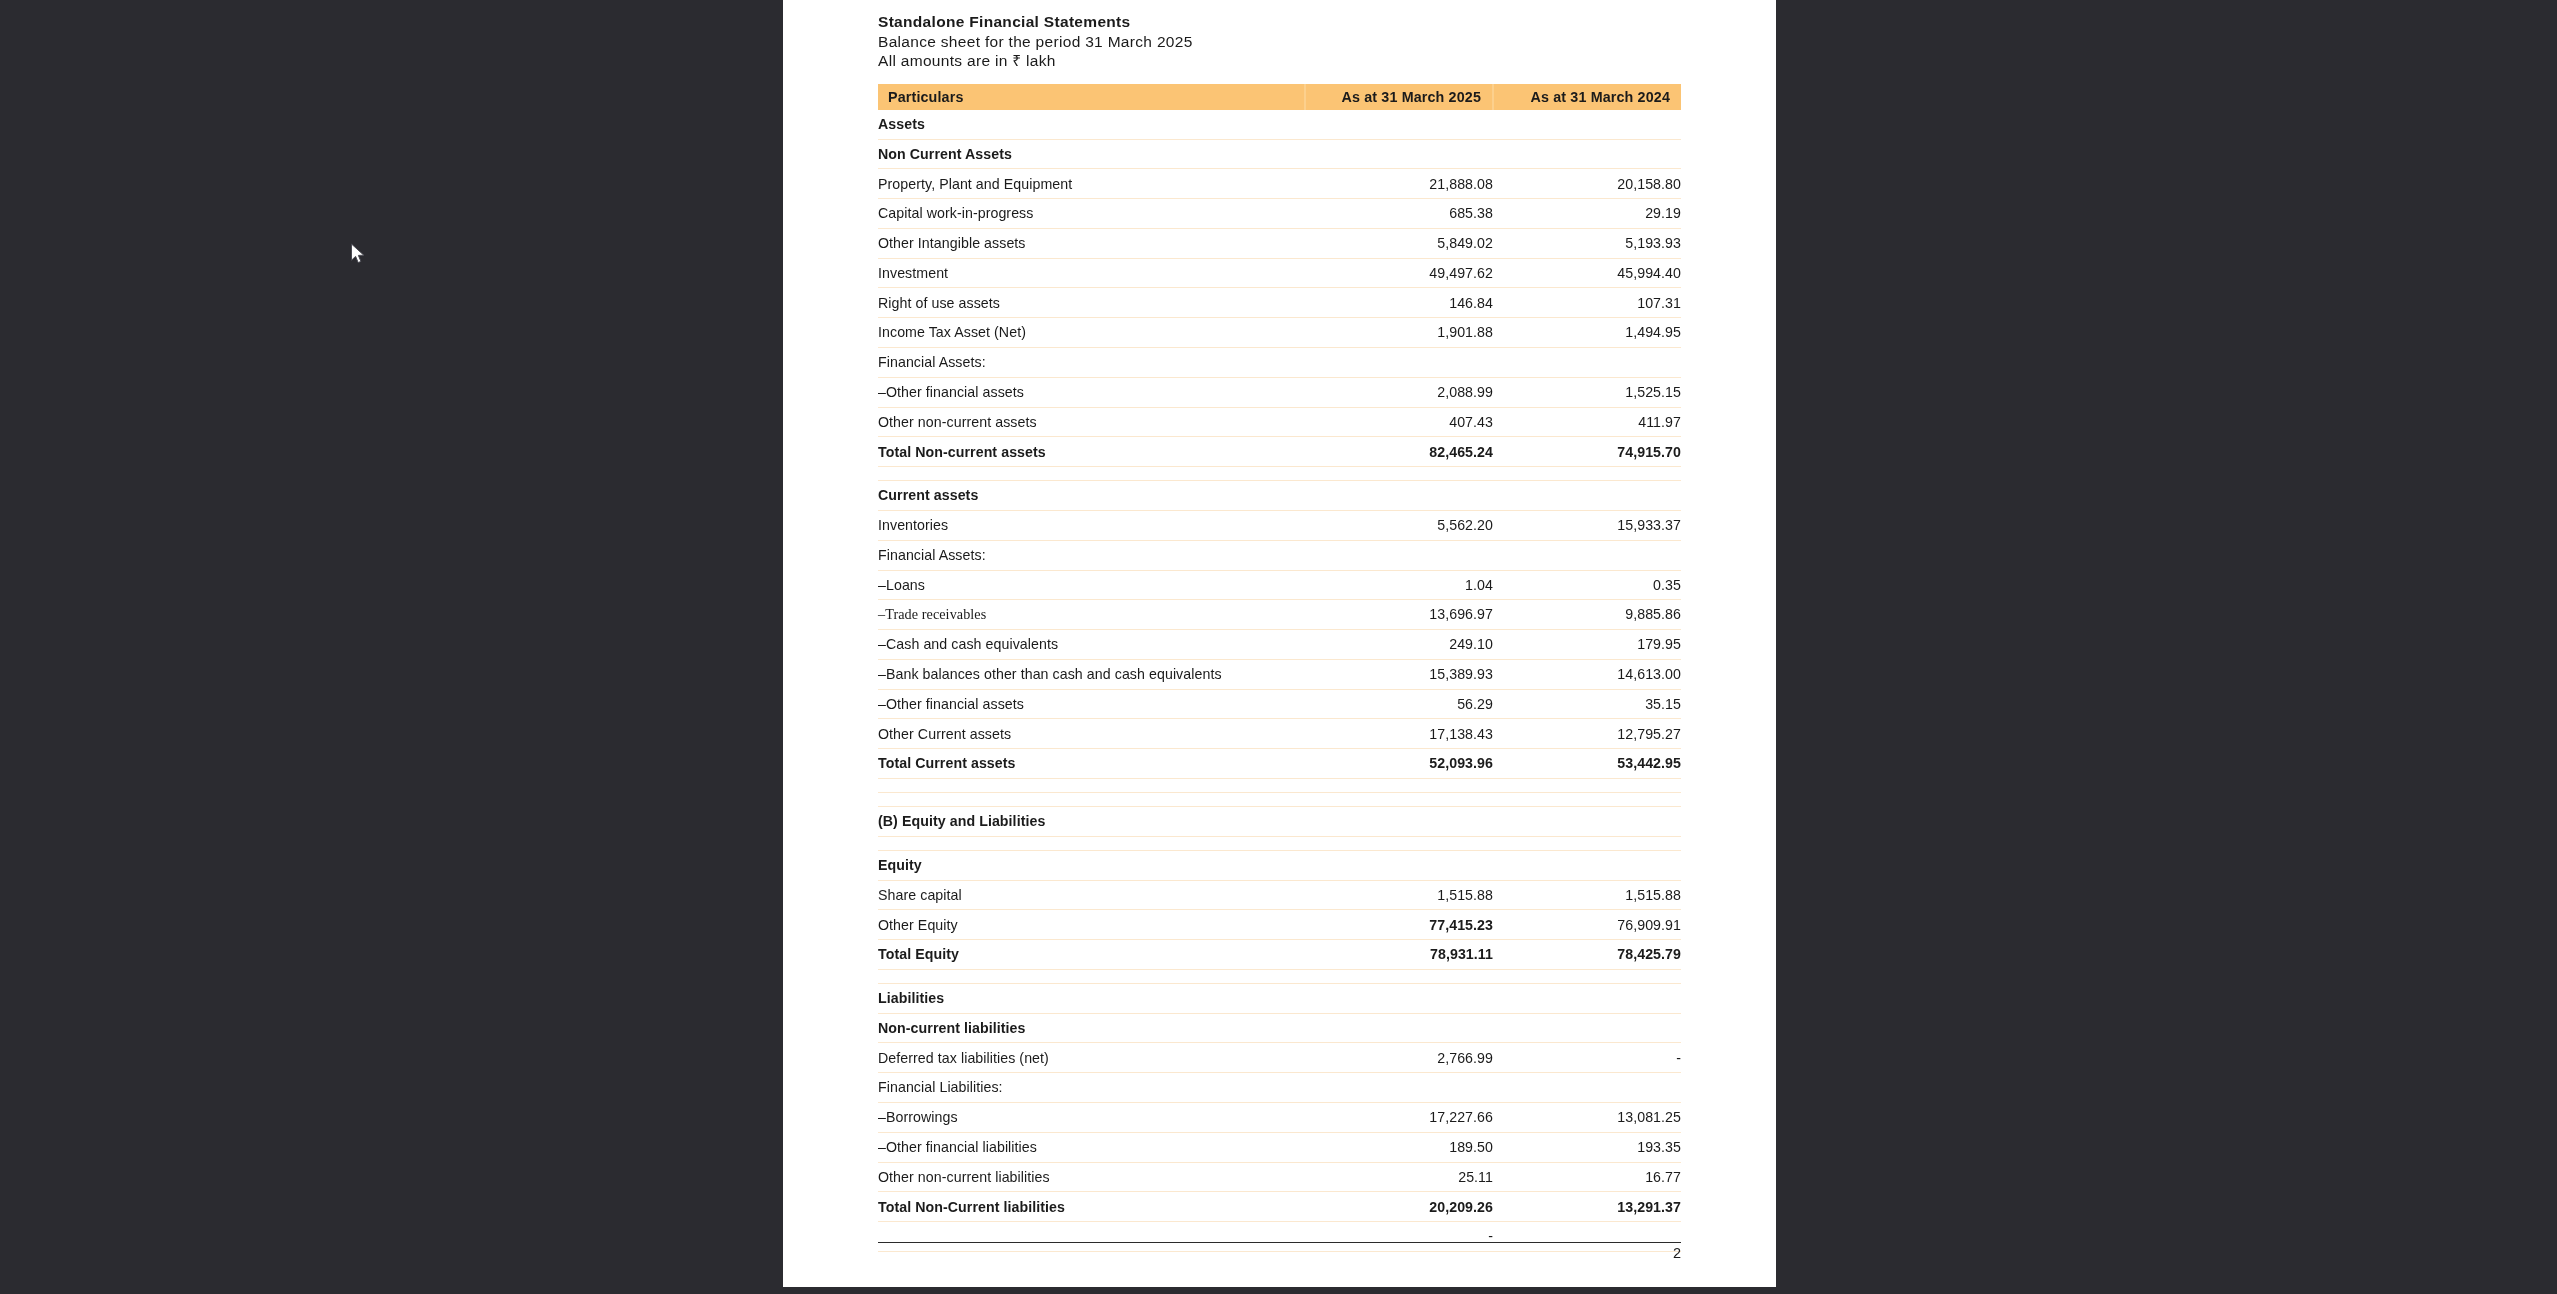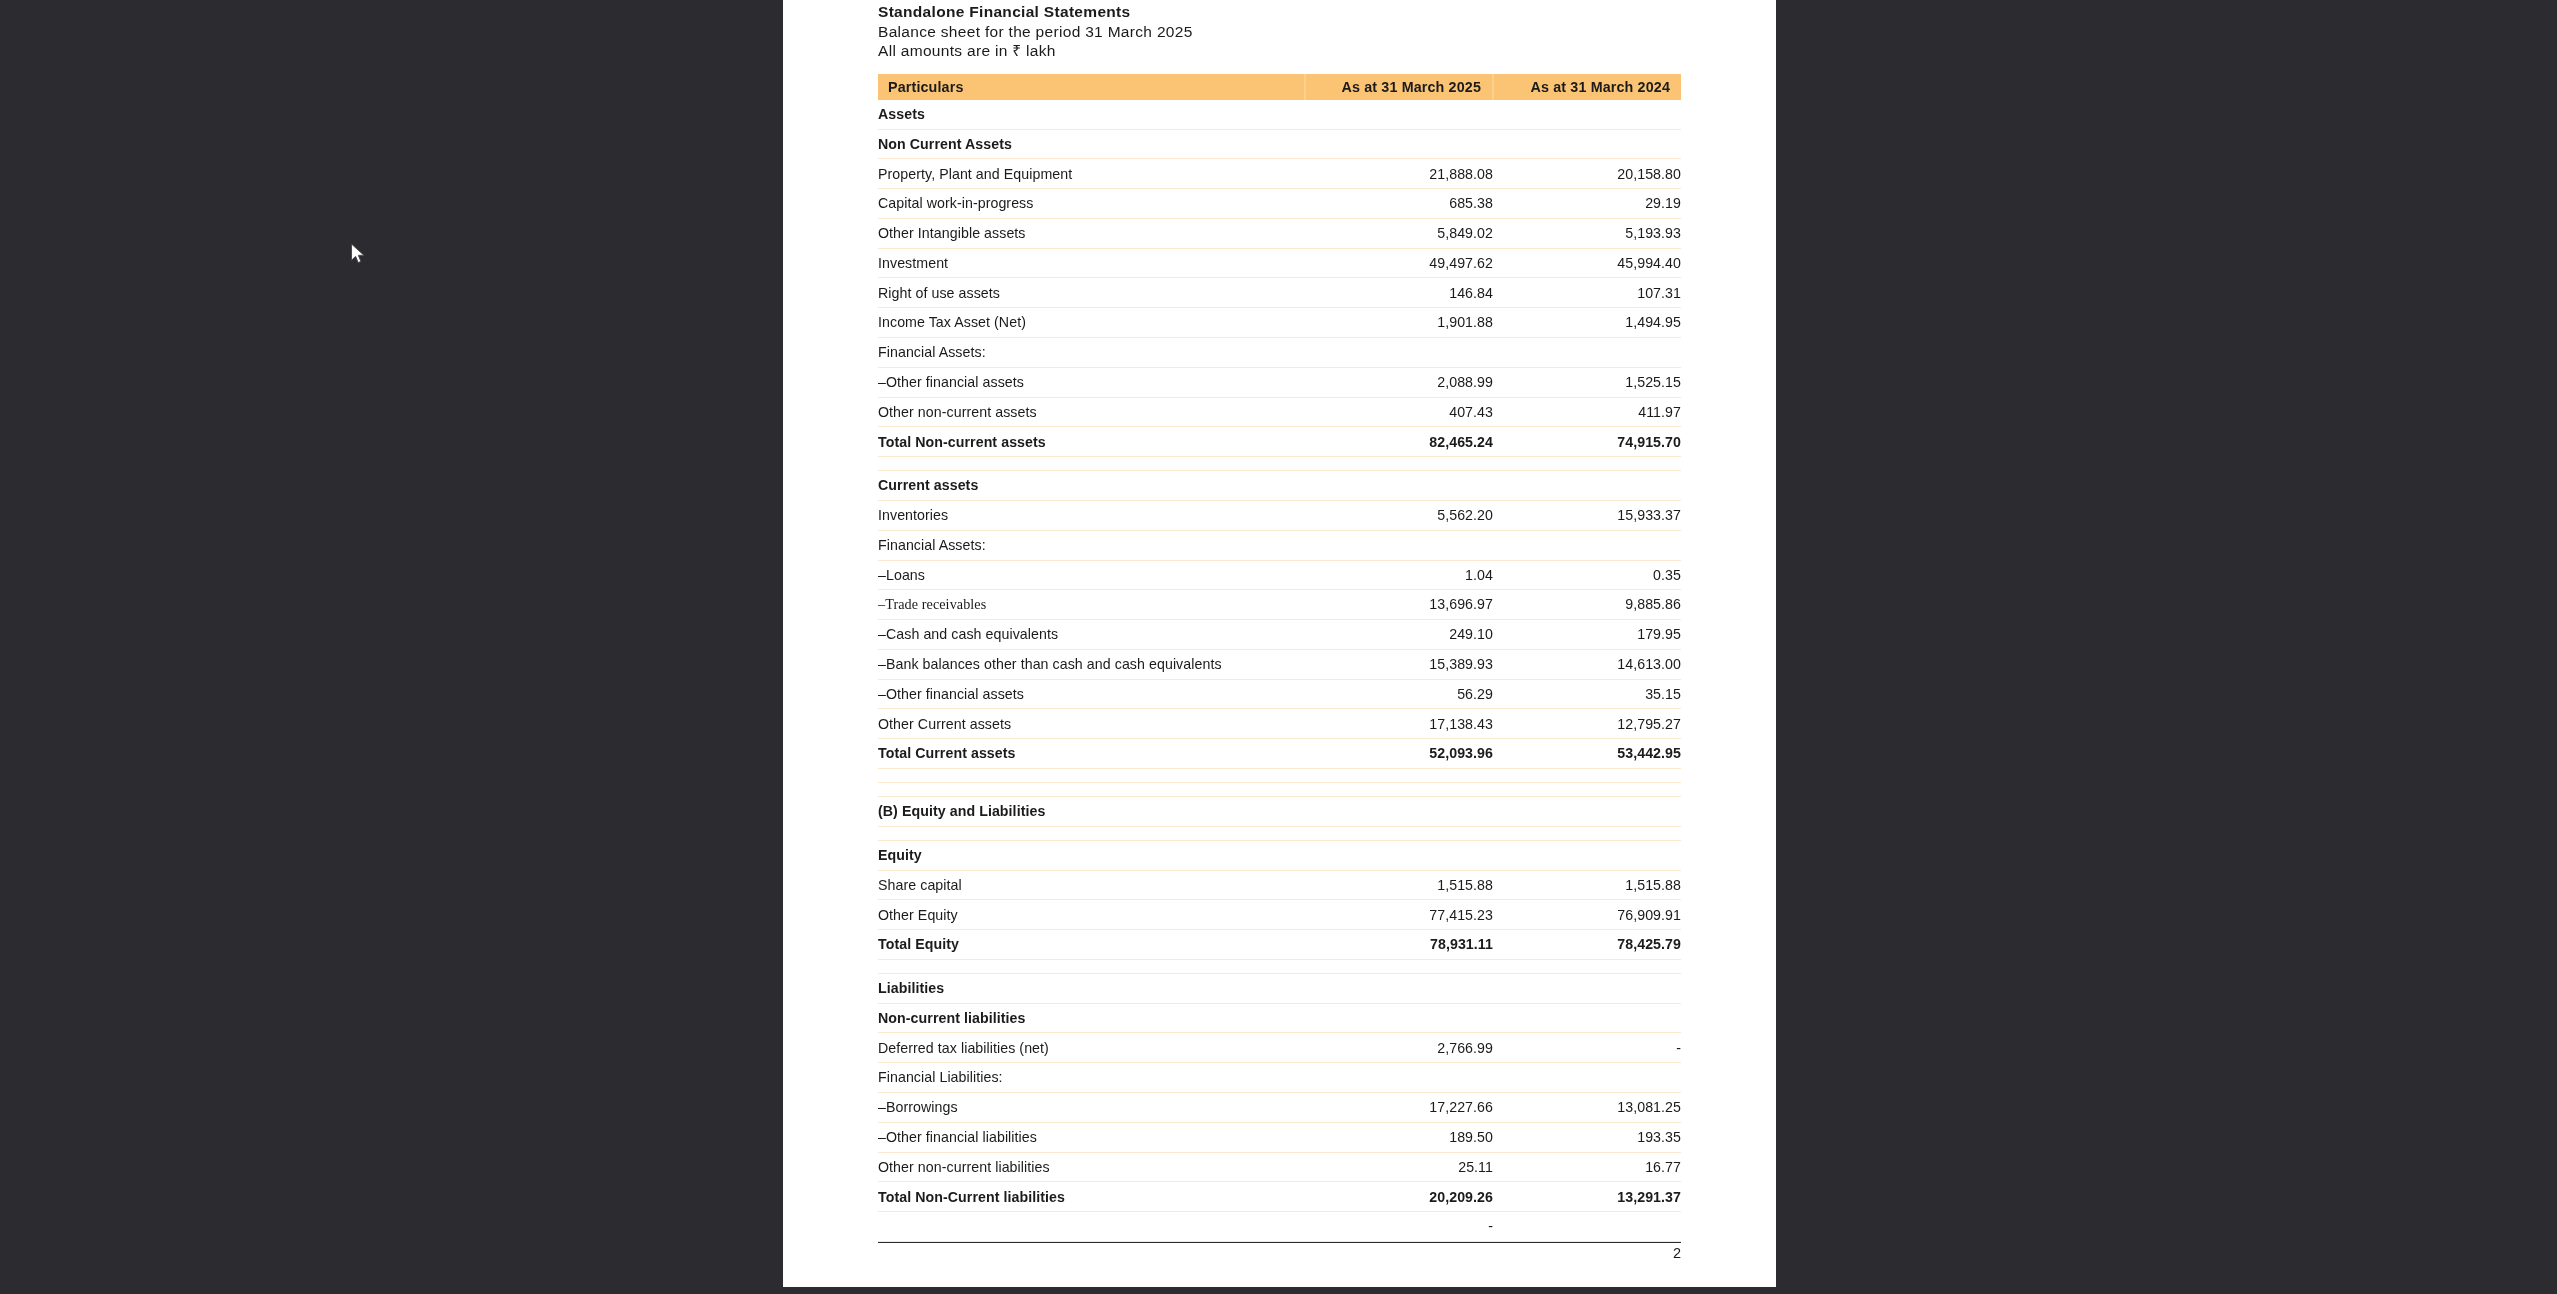--- a/index.html
+++ b/index.html
@@ -31,21 +31,21 @@
     height: 1287px;
     background: #ffffff;
   }
 
   #page-inner {
     position: absolute;
     left: 0;
     top: 0;
     width: 993px;
     height: 1287px;
-    padding: 2px 0 0 0;
+    padding: 12px 0 0 0;
   }
 
   
   .doc-head {
     padding-left: 95px;
     color: #1b1b1b;
   }
   .doc-head .line {
     font-size: 15.5px;
     line-height: 19.6px;
@@ -329,21 +329,21 @@
               <td class="t-num" style="border-bottom-color: rgb(251, 232, 207);"></td>
               <td class="t-num" style="border-bottom-color: rgb(251, 232, 207);"></td>
             </tr>
             <tr>
               <td class="t-label" style="border-bottom-color: rgb(251, 232, 207);">Share capital</td>
               <td class="t-num" style="border-bottom-color: rgb(251, 232, 207);">1,515.88</td>
               <td class="t-num" style="border-bottom-color: rgb(251, 232, 207);">1,515.88</td>
             </tr>
             <tr>
               <td class="t-label" style="border-bottom-color: rgb(251, 232, 207);">Other Equity</td>
-              <td class="t-num" style="border-bottom-color: rgb(251, 232, 207);">77,415.23</td>
+              <td class="t-num" style="border-bottom-color: rgb(251, 232, 207); font-weight: bold;">77,415.23</td>
               <td class="t-num" style="border-bottom-color: rgb(251, 232, 207);">76,909.91</td>
             </tr>
             <tr class="bold">
               <td class="t-label" style="border-bottom-color: rgb(251, 232, 207);">Total Equity</td>
               <td class="t-num" style="border-bottom-color: rgb(251, 232, 207);">78,931.11</td>
               <td class="t-num" style="border-bottom-color: rgb(251, 232, 207);">78,425.79</td>
             </tr>
             <tr class="spacer">
               <td class="t-label" style="border-bottom-color: rgb(251, 232, 207);"></td>
               <td class="t-num" style="border-bottom-color: rgb(251, 232, 207);"></td>

